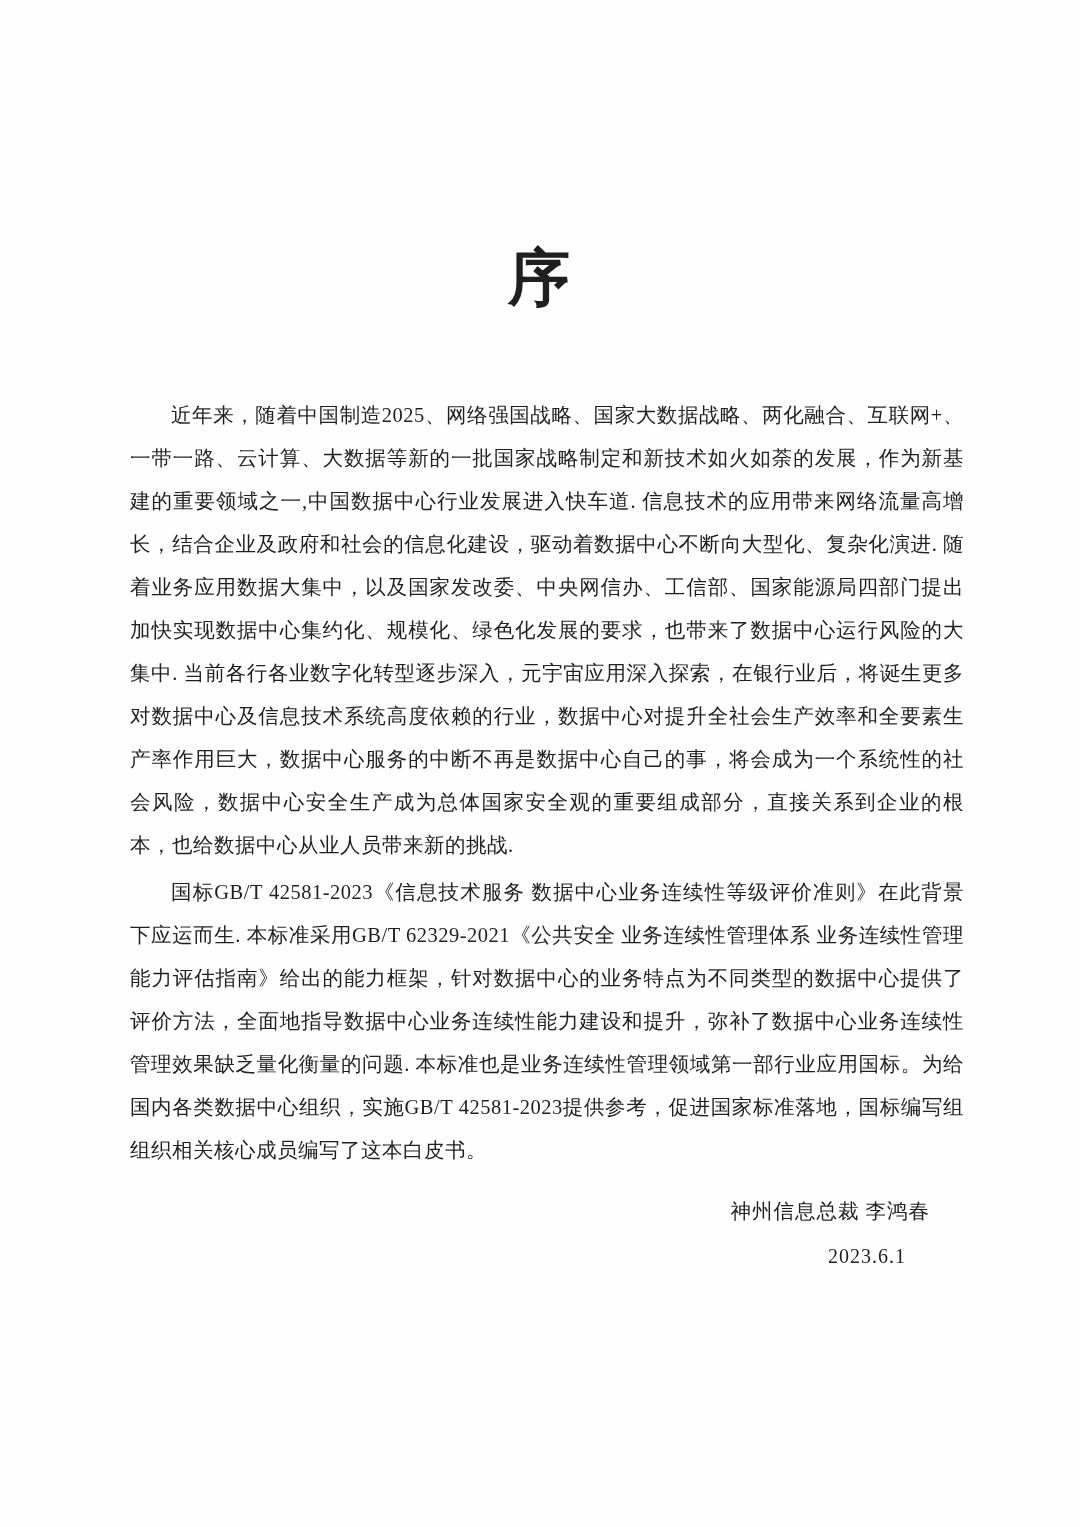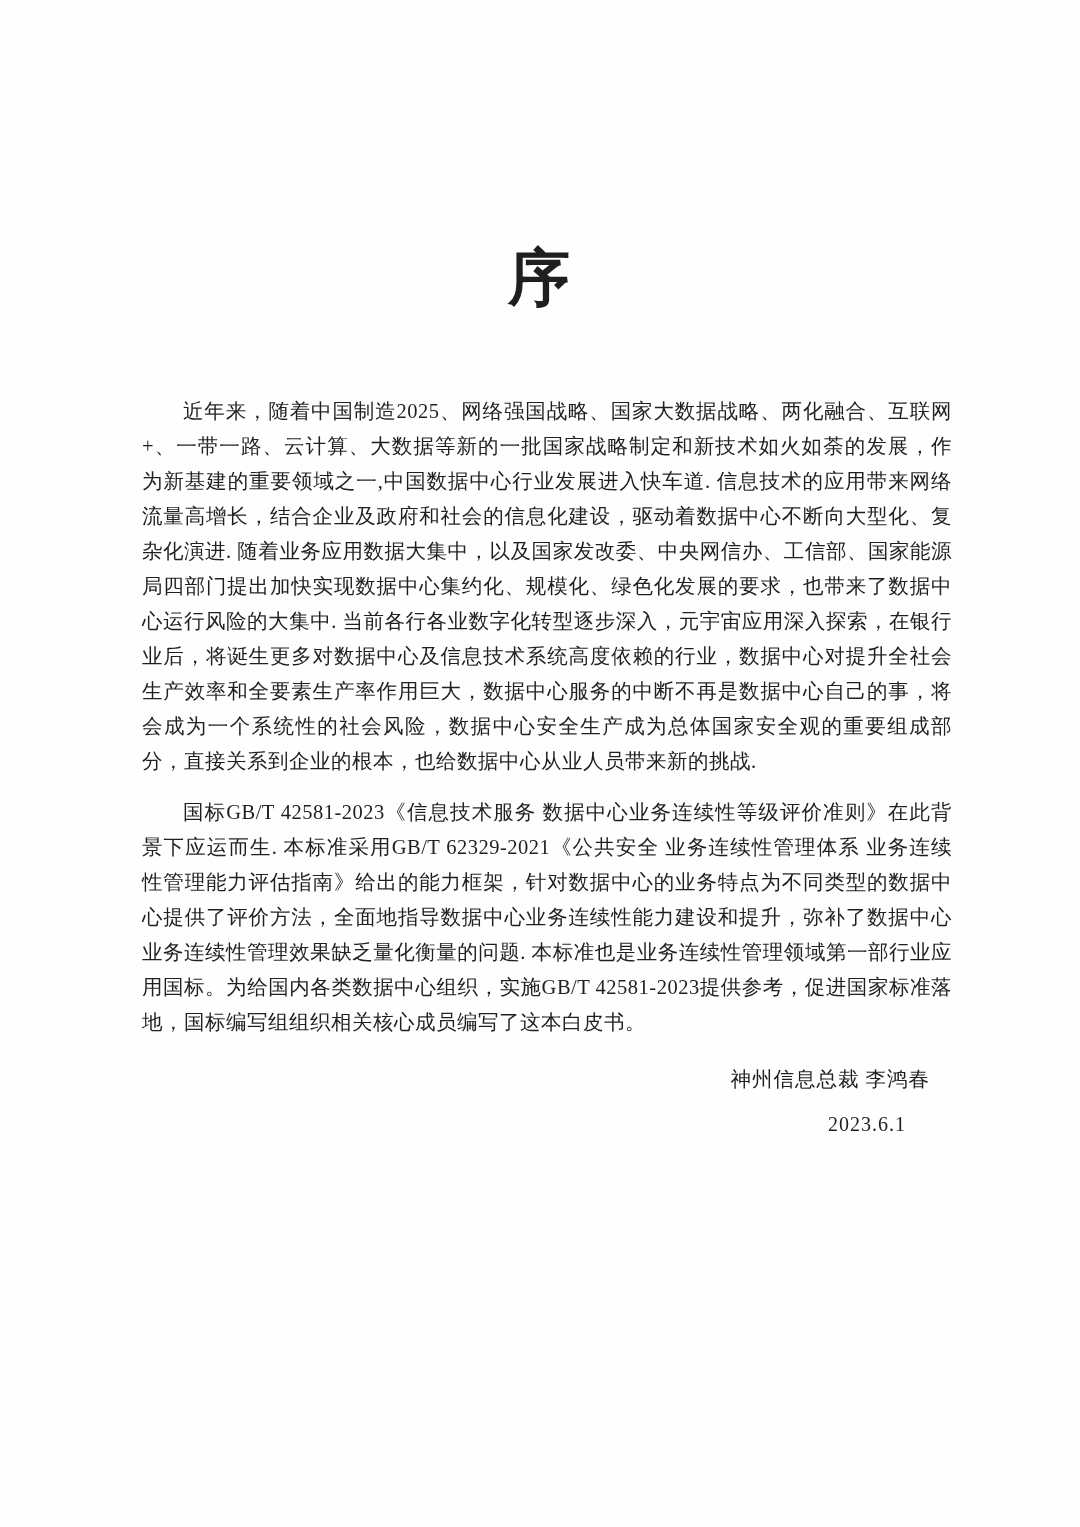--- a/index.html
+++ b/index.html
@@ -26,23 +26,23 @@
     line-height: 64px;
     font-weight: bold;
     letter-spacing: 2px;
   }
   .preface-body {
     margin-top: 84px;
     padding-left: 126px;
     padding-right: 112px;
   }
   .preface-body p {
-    margin: 16px;
+    margin: 4px;
     font-size: 20.5px;
-    line-height: 35px;
+    line-height: 43px;
     text-align: justify;
     text-justify: inter-character;
     text-indent: 2em;
     letter-spacing: 0.5px;
     word-break: break-all;
   }
   .signature-block {
     margin-top: 18px;
     font-size: 20.5px;
     line-height: 43px;

